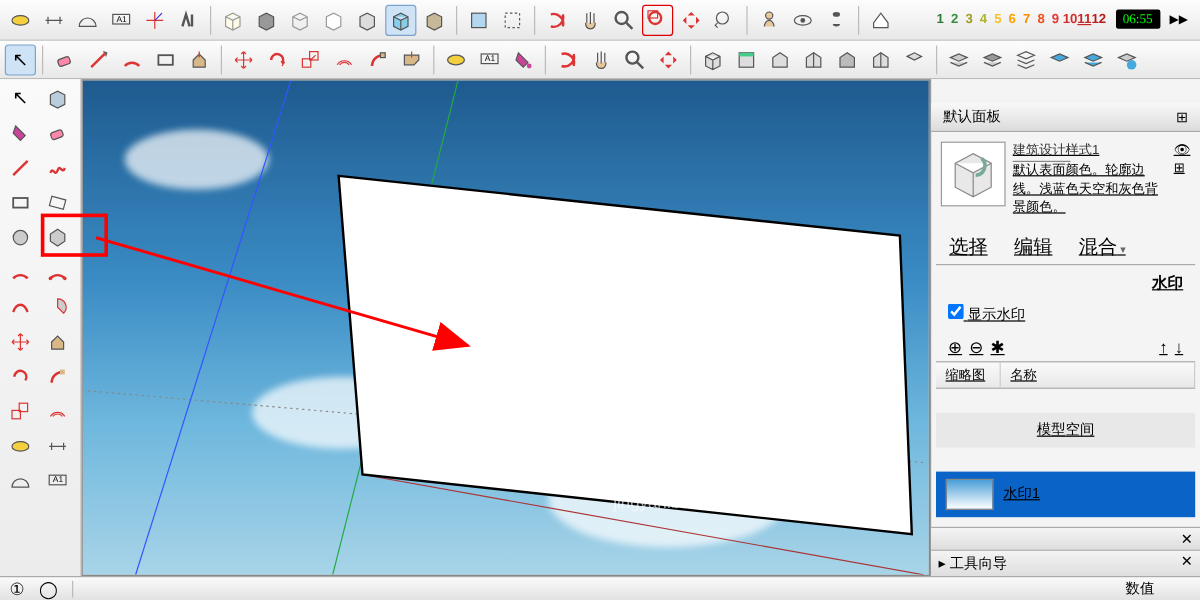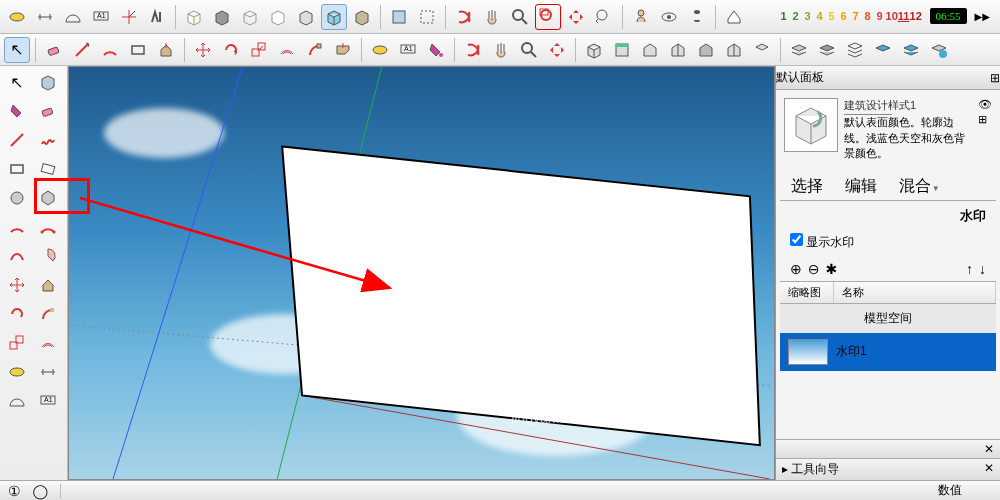--- a/index.html
+++ b/index.html
@@ -22,41 +22,41 @@
 .left-tools .tool-btn { width: 30px; height: 28px; }
 
 .viewport { flex: 1; position: relative; background: linear-gradient(180deg,#1e5a8e 0%, #3a8bc4 40%, #6fb8de 70%, #a8d4e8 100%); overflow: hidden; border: 1px solid #888; padding-left: 47px; }
 .sky { position: absolute; inset: 0; }
 .cloud { position: absolute; background: rgba(255,255,255,0.7); border-radius: 50%; filter: blur(3px); }
 
 .highlight-box { position: absolute; border: 3px solid #ff0000; z-index: 50; }
 .arrow-line { position: absolute; z-index: 49; }
 
 .right-panel { width: 225px; background: #f4f4f4; border-left: 1px solid #999; display: flex; flex-direction: column; }
-.panel-header { background: linear-gradient(#f8f8f8,#dcdcdc); border-bottom: 1px solid #aaa; padding: 3px 0; font-size: 12px; display: flex; justify-content: space-between; align-items: center; }
-.panel-body { padding: 4px; }
+.panel-header { background: linear-gradient(#f8f8f8,#dcdcdc); border-bottom: 1px solid #aaa; padding: 3px 10px; font-size: 12px; display: flex; justify-content: space-between; align-items: center; margin-top: 20px; }
+.panel-body { padding: 4px; text-decoration: underline; }
 .preview-row { display: flex; gap: 6px; padding: 4px; }
 .preview-thumb { width: 54px; height: 54px; background: #fff; border: 1px solid #999; display: flex; align-items: center; justify-content: center; }
 .preview-text { flex: 1; font-size: 11px; line-height: 1.4; }
 .preview-title { font-size: 11px; color: #333; padding-bottom: 2px; position: relative; }
 .preview-title::after { content: ""; position: absolute; bottom: 0; left: 0; width: 48px; border-bottom: 1px solid #888; }
 
 .tab-row { display: flex; border-bottom: 1px solid #aaa; margin-top: 6px; }
 .tab { padding: 3px 10px; font-size: 16px; cursor: pointer; border: 1px solid transparent; border-bottom: none; }
 .tab.dd::after { content: " ▾"; font-size: 9px; color: #666; }
 
 .watermark-label { text-align: right; font-size: 13px; padding: 6px 10px 2px; font-weight: bold; }
 .checkbox-row { padding: 6px 10px; }
 
 .icon-row { display: flex; gap: 6px; padding: 4px 10px; font-size: 14px; align-items: center; }
 .icon-row .ic { cursor: pointer; }
 
 .list-header { display: flex; border-top: 1px solid #aaa; border-bottom: 1px solid #aaa; background: linear-gradient(#fafafa,#e8e8e8); }
 .list-header div { padding: 3px 8px; font-size: 11px; border-right: 1px solid #ccc; }
-.list-row { display: flex; align-items: center; padding: 6px 8px; gap: 8px; }
+.list-row { display: flex; align-items: center; padding: 6px 8px; gap: 8px; margin-top: 20px; }
 .list-row.sel { background: #0a64c8; color: #000000; }
 .list-thumb { width: 40px; height: 26px; background: linear-gradient(180deg,#4a9ed8,#fff); border: 1px solid #888; }
 
 .panel-collapse { background: linear-gradient(#f4f4f4,#dedede); border-top: 1px solid #aaa; padding: 2px 6px; display: flex; justify-content: space-between; font-size: 12px; }
 
 .status-bar { position: absolute; bottom: 0; left: 0; right: 0; height: 20px; background: linear-gradient(#fafafa,#e2e2e2); border-top: 1px solid #aaa; display: flex; align-items: center; padding: 0 8px; font-size: 12px; gap: 12px; }
 .status-sep { width: 1px; height: 14px; background: #bbb; }
 .status-right { margin-left: auto; display: flex; gap: 30px; }
 
 .baidu-wm { position: absolute; right: 150px; bottom: 50px; color: rgba(255,255,255,0.6); font-size: 14px; text-align: right; line-height: 1.4; z-index: 40; }

